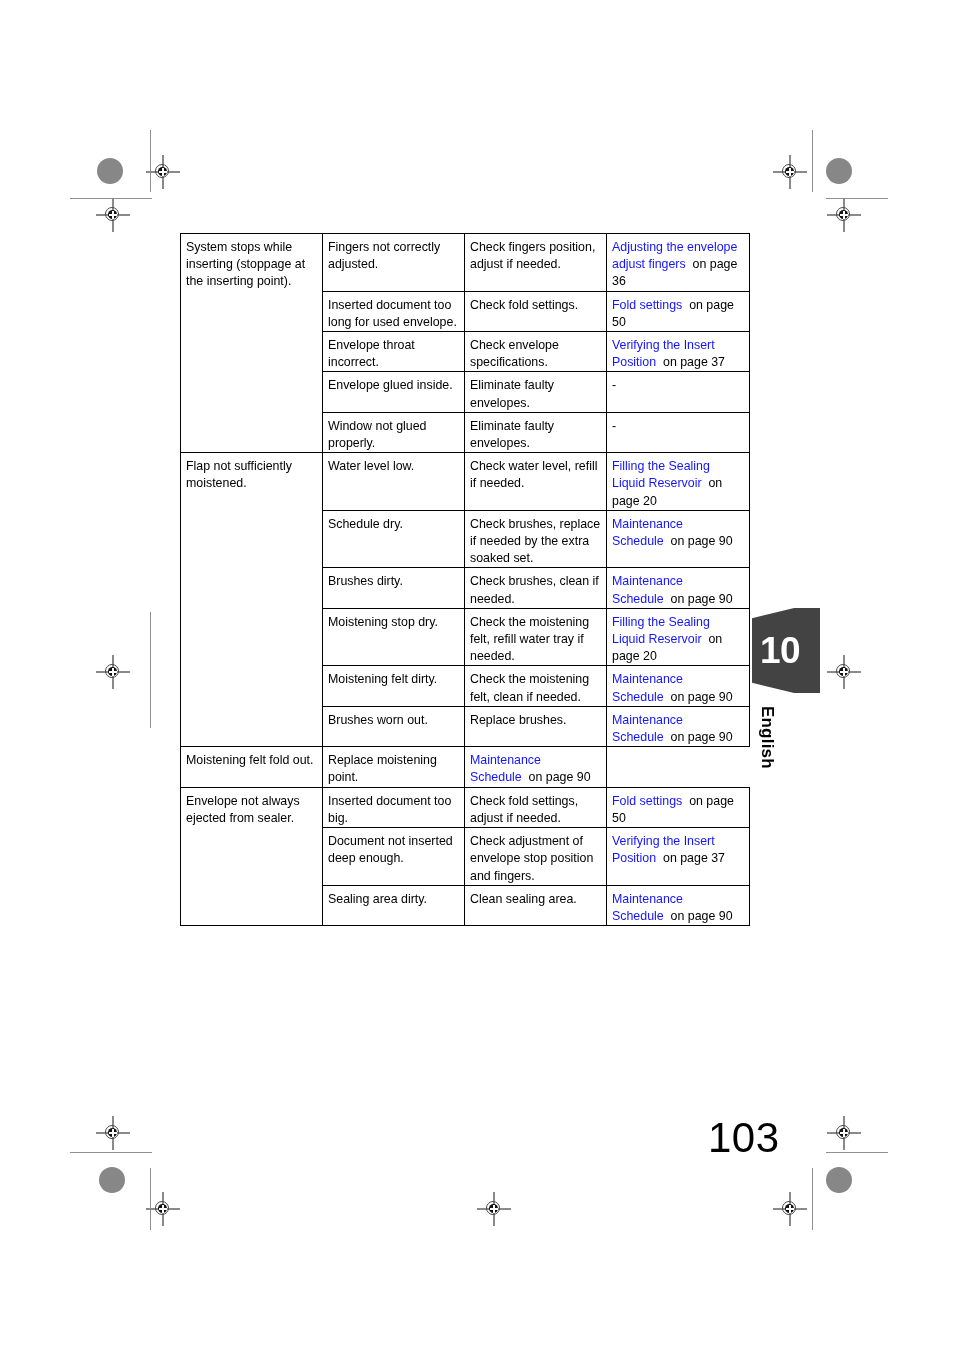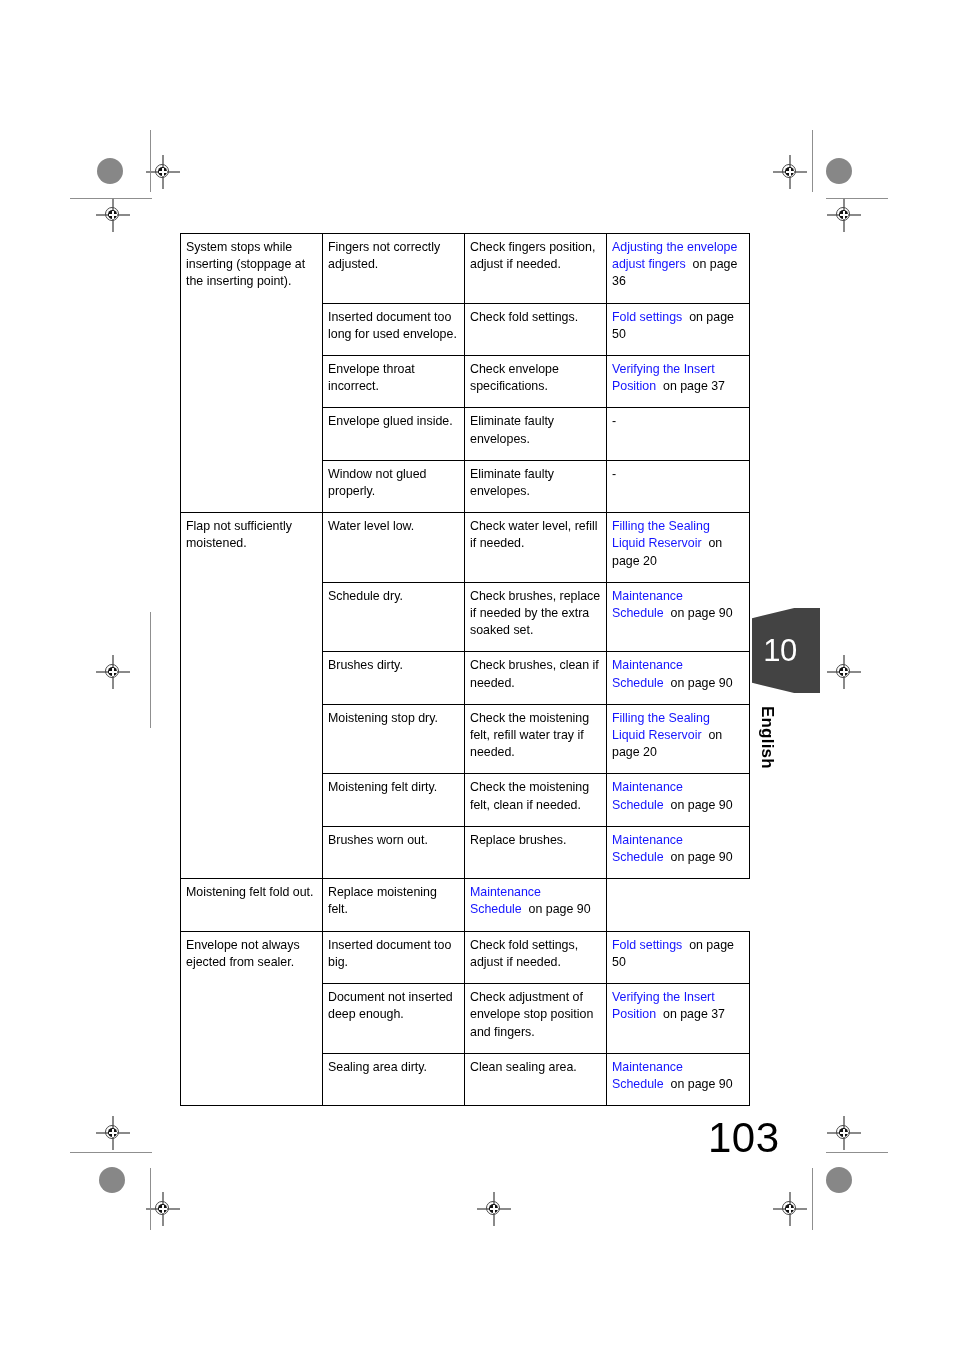--- a/index.html
+++ b/index.html
@@ -89,21 +89,21 @@
     top: 233px;
     width: 569px;
     border-collapse: collapse;
     table-layout: fixed;
     font-size: 12.4px;
     line-height: 17.2px;
   }
   #trouble-table td {
     border: 1px solid #000000;
     vertical-align: top;
-    padding: 5px 5px 12px 5px;
+    padding: 5px 5px 0 5px;
     box-sizing: border-box;
   }
   .col-symptom  { width: 142px; }
   .col-cause    { width: 142px; }
   .col-remedy   { width: 142px; }
   .col-ref      { width: 143px; }
 
   .cell-text { display: block; }
   a.xref, .xref {
     color: #1414ff;
@@ -127,22 +127,22 @@
     clip-path: polygon(0% 12%, 62% 0%, 100% 0%, 100% 100%, 62% 100%, 0% 88%);
   }
   #chapter-tab .tab-number {
     position: absolute;
     left: 0;
     top: 50%;
     transform: translateY(-50%);
     width: 56px;
     text-align: center;
     color: #ffffff;
-    font-size: 31px;
-    font-weight: normal;
+    font-size: 37px;
+    font-weight: bold;
     letter-spacing: -0.5px;
   }
   #chapter-lang {
     position: absolute;
     left: 757px;
     top: 706px;
     font-size: 17px;
     font-weight: bold;
     letter-spacing: 0.2px;
     writing-mode: vertical-rl;
@@ -384,21 +384,21 @@
         <td>
           <span class="cell-text">Replace brushes.</span>
         </td>
         <td><a class="xref" href="#">Maintenance Schedule</a>&nbsp;&nbsp;<span class="xref-tail">on page 90</span></td>
       </tr>
       <tr>
         <td>
           <span class="cell-text">Moistening felt fold out.</span>
         </td>
         <td>
-          <span class="cell-text">Replace moistening felt.</span>
+          <span class="cell-text">Replace moistening point.</span>
         </td>
         <td><a class="xref" href="#">Maintenance Schedule</a>&nbsp;&nbsp;<span class="xref-tail">on page 90</span></td>
       </tr>
       <tr>
         <td rowspan="3">
           <span class="cell-text">Envelope not always ejected from sealer.</span>
         </td>
         <td>
           <span class="cell-text">Inserted document too big.</span>
         </td>

